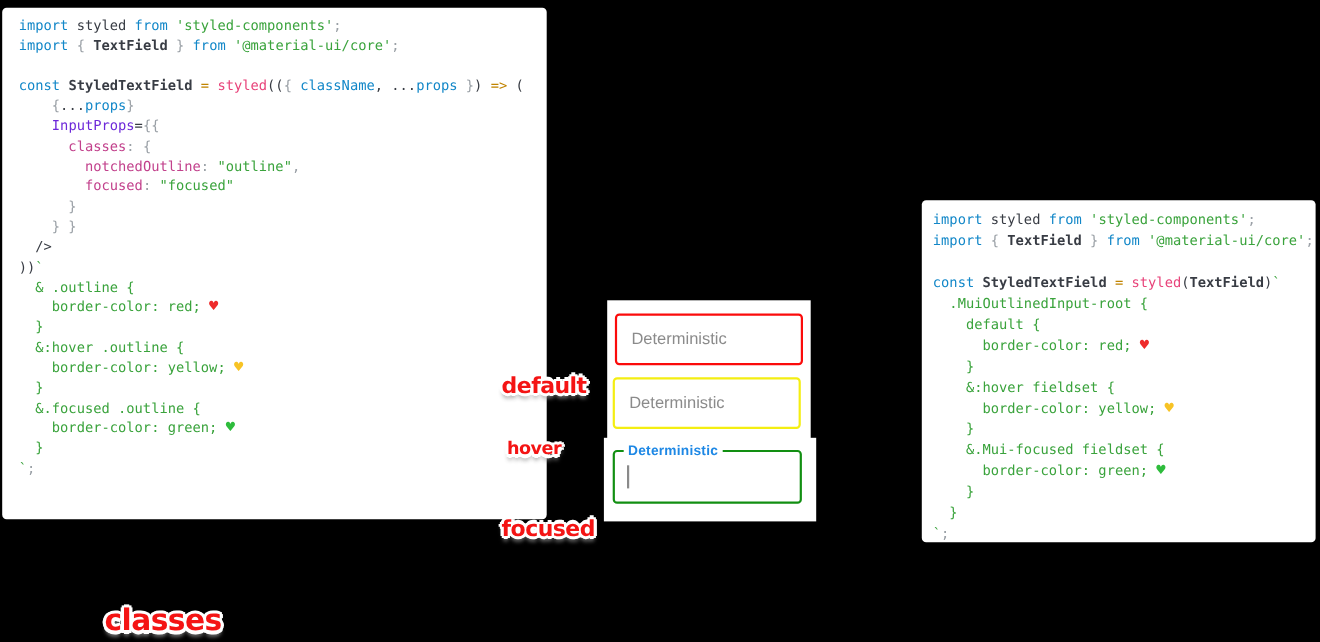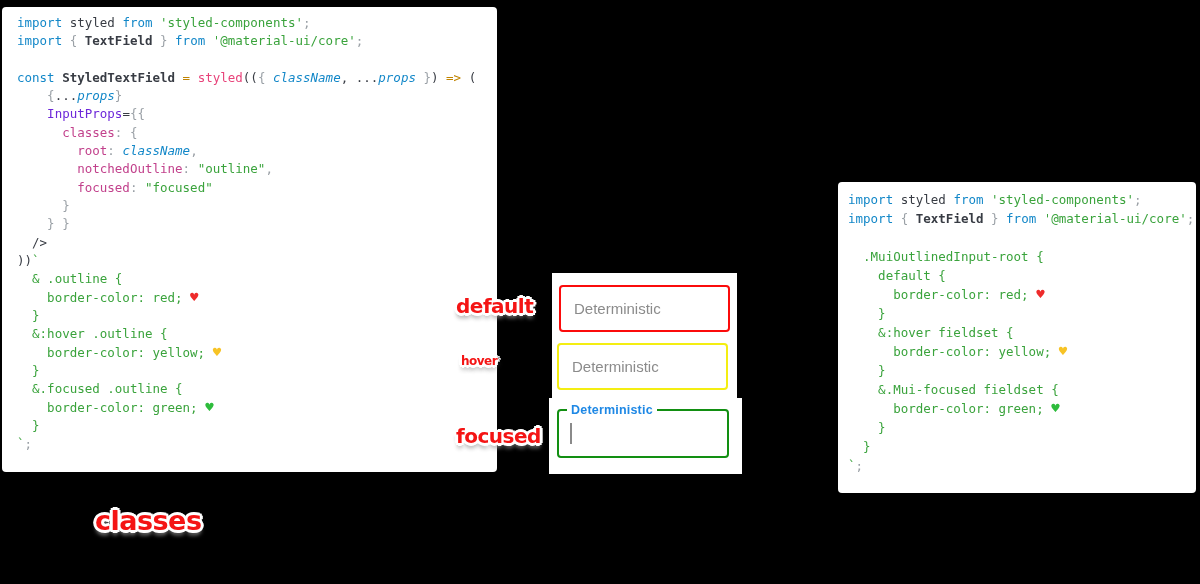--- a/index.html
+++ b/index.html
@@ -21,21 +21,21 @@
   .tk-kw{color:#1287c8;}
   .tk-id{color:#383c44;}
   .tk-idb{color:#383c44;font-weight:bold;}
   .tk-pl{color:#383c44;}
   .tk-pu{color:#9aa0a6;}
   .tk-op{color:#c18401;}
   .tk-fn{color:#e8437a;}
   .tk-tag{color:#e8437a;}
   .tk-attr{color:#6d28d9;}
   .tk-key{color:#c2418c;}
-  .tk-arg{color:#1287c8;font-style:italic;}
+  .tk-arg{color:#1287c8;}
   .tk-str{color:#3aa33c;}
   .tk-hr{color:#ee2b2b;font-size:14px;}
   .tk-hy{color:#f7c325;font-size:14px;}
   .tk-hg{color:#2ebc3c;font-size:14px;}
   
   .preview-bg{position:absolute;background:#fff;}
   #preview-a{left:552px;top:273px;width:185px;height:126px;}
   #preview-b{left:549px;top:398px;width:193px;height:76px;}
   .mui-input{
     position:absolute;box-sizing:border-box;background:#fff;
@@ -54,41 +54,41 @@
   }
   #text-cursor{position:absolute;left:570px;top:423px;width:2px;height:21px;background:#8a8a8a;}
   
   .meme{
     position:absolute;font-weight:bold;color:#f41414;letter-spacing:-.5px;
     font-family:"DejaVu Sans",sans-serif;
     text-shadow:
       -2px -2px 0 #fff, 2px -2px 0 #fff, -2px 2px 0 #fff, 2px 2px 0 #fff,
       -3px 0 0 #fff, 3px 0 0 #fff, 0 -3px 0 #fff, 0 3px 0 #fff,
       0 5px 4px rgba(150,150,150,.95);
+    margin-top: 44px;
   }
   #cap-default{left:456px;top:294px;font-size:20px;}
-  #cap-hover{left:461px;top:354px;font-size:12px;}
+  #cap-hover{left:461px;top:354px;font-size:16px;}
   #cap-focused{left:456px;top:424px;font-size:20px;}
   #cap-classes{left:95px;top:505px;font-size:27px;}
   #cap-globals{left:913px;top:513px;font-size:27px;}
 </style>
 </head>
 <body>
 
 <div id="stage">
 
   <div id="classes-code" class="code-panel">
       <div class="code-line"><span class="tk-kw">import</span><span class="tk-pl"> </span><span class="tk-id">styled</span><span class="tk-pl"> </span><span class="tk-kw">from</span><span class="tk-pl"> </span><span class="tk-str">'styled-components'</span><span class="tk-pu">;</span></div>
       <div class="code-line"><span class="tk-kw">import</span><span class="tk-pl"> </span><span class="tk-pu">{</span><span class="tk-pl"> </span><span class="tk-idb">TextField</span><span class="tk-pl"> </span><span class="tk-pu">}</span><span class="tk-pl"> </span><span class="tk-kw">from</span><span class="tk-pl"> </span><span class="tk-str">'@material-ui/core'</span><span class="tk-pu">;</span></div>
       <div class="code-line">&nbsp;</div>
       <div class="code-line"><span class="tk-kw">const</span><span class="tk-pl"> </span><span class="tk-idb">StyledTextField</span><span class="tk-pl"> </span><span class="tk-op">=</span><span class="tk-pl"> </span><span class="tk-fn">styled</span><span class="tk-pl">((</span><span class="tk-pu">{</span><span class="tk-pl"> </span><span class="tk-arg">className</span><span class="tk-pl">, ...</span><span class="tk-arg">props</span><span class="tk-pl"> </span><span class="tk-pu">}</span><span class="tk-pl">) </span><span class="tk-op">=&gt;</span><span class="tk-pl"> (</span></div>
       <div class="code-line"><span class="tk-pl">    </span><span class="tk-pu">{</span><span class="tk-pl">...</span><span class="tk-arg">props</span><span class="tk-pu">}</span></div>
       <div class="code-line"><span class="tk-pl">    </span><span class="tk-attr">InputProps</span><span class="tk-pl">=</span><span class="tk-pu">{{</span></div>
       <div class="code-line"><span class="tk-pl">      </span><span class="tk-key">classes</span><span class="tk-pu">:</span><span class="tk-pl"> </span><span class="tk-pu">{</span></div>
-      <div class="code-line"><span class="tk-pl">        </span><span class="tk-key">root</span><span class="tk-pu">:</span><span class="tk-pl"> </span><span class="tk-arg">className</span><span class="tk-pu">,</span></div>
       <div class="code-line"><span class="tk-pl">        </span><span class="tk-key">notchedOutline</span><span class="tk-pu">:</span><span class="tk-pl"> </span><span class="tk-str">"outline"</span><span class="tk-pu">,</span></div>
       <div class="code-line"><span class="tk-pl">        </span><span class="tk-key">focused</span><span class="tk-pu">:</span><span class="tk-pl"> </span><span class="tk-str">"focused"</span></div>
       <div class="code-line"><span class="tk-pu">      }</span></div>
       <div class="code-line"><span class="tk-pu">    } }</span></div>
       <div class="code-line"><span class="tk-pl">  /&gt;</span></div>
       <div class="code-line"><span class="tk-pl">))</span><span class="tk-str">`</span></div>
       <div class="code-line"><span class="tk-str">  &amp; .outline {</span></div>
       <div class="code-line"><span class="tk-str">    border-color: red; </span><span class="tk-hr">♥</span></div>
       <div class="code-line"><span class="tk-str">  }</span></div>
       <div class="code-line"><span class="tk-str">  &amp;:hover .outline {</span></div>
@@ -97,20 +97,21 @@
       <div class="code-line"><span class="tk-str">  &amp;.focused .outline {</span></div>
       <div class="code-line"><span class="tk-str">    border-color: green; </span><span class="tk-hg">♥</span></div>
       <div class="code-line"><span class="tk-str">  }</span></div>
       <div class="code-line"><span class="tk-str">`</span><span class="tk-pu">;</span></div>
     </div>
 
   <div id="globals-code" class="code-panel">
       <div class="code-line"><span class="tk-kw">import</span><span class="tk-pl"> </span><span class="tk-id">styled</span><span class="tk-pl"> </span><span class="tk-kw">from</span><span class="tk-pl"> </span><span class="tk-str">'styled-components'</span><span class="tk-pu">;</span></div>
       <div class="code-line"><span class="tk-kw">import</span><span class="tk-pl"> </span><span class="tk-pu">{</span><span class="tk-pl"> </span><span class="tk-idb">TextField</span><span class="tk-pl"> </span><span class="tk-pu">}</span><span class="tk-pl"> </span><span class="tk-kw">from</span><span class="tk-pl"> </span><span class="tk-str">'@material-ui/core'</span><span class="tk-pu">;</span></div>
       <div class="code-line">&nbsp;</div>
+      <div class="code-line"><span class="tk-kw">const</span><span class="tk-pl"> </span><span class="tk-idb">StyledTextField</span><span class="tk-pl"> </span><span class="tk-op">=</span><span class="tk-pl"> </span><span class="tk-fn">styled</span><span class="tk-pl">(</span><span class="tk-idb">TextField</span><span class="tk-pl">)</span><span class="tk-str">`</span></div>
       <div class="code-line"><span class="tk-str">  .MuiOutlinedInput-root {</span></div>
       <div class="code-line"><span class="tk-str">    default {</span></div>
       <div class="code-line"><span class="tk-str">      border-color: red; </span><span class="tk-hr">♥</span></div>
       <div class="code-line"><span class="tk-str">    }</span></div>
       <div class="code-line"><span class="tk-str">    &amp;:hover fieldset {</span></div>
       <div class="code-line"><span class="tk-str">      border-color: yellow; </span><span class="tk-hy">♥</span></div>
       <div class="code-line"><span class="tk-str">    }</span></div>
       <div class="code-line"><span class="tk-str">    &amp;.Mui-focused fieldset {</span></div>
       <div class="code-line"><span class="tk-str">      border-color: green; </span><span class="tk-hg">♥</span></div>
       <div class="code-line"><span class="tk-str">    }</span></div>

